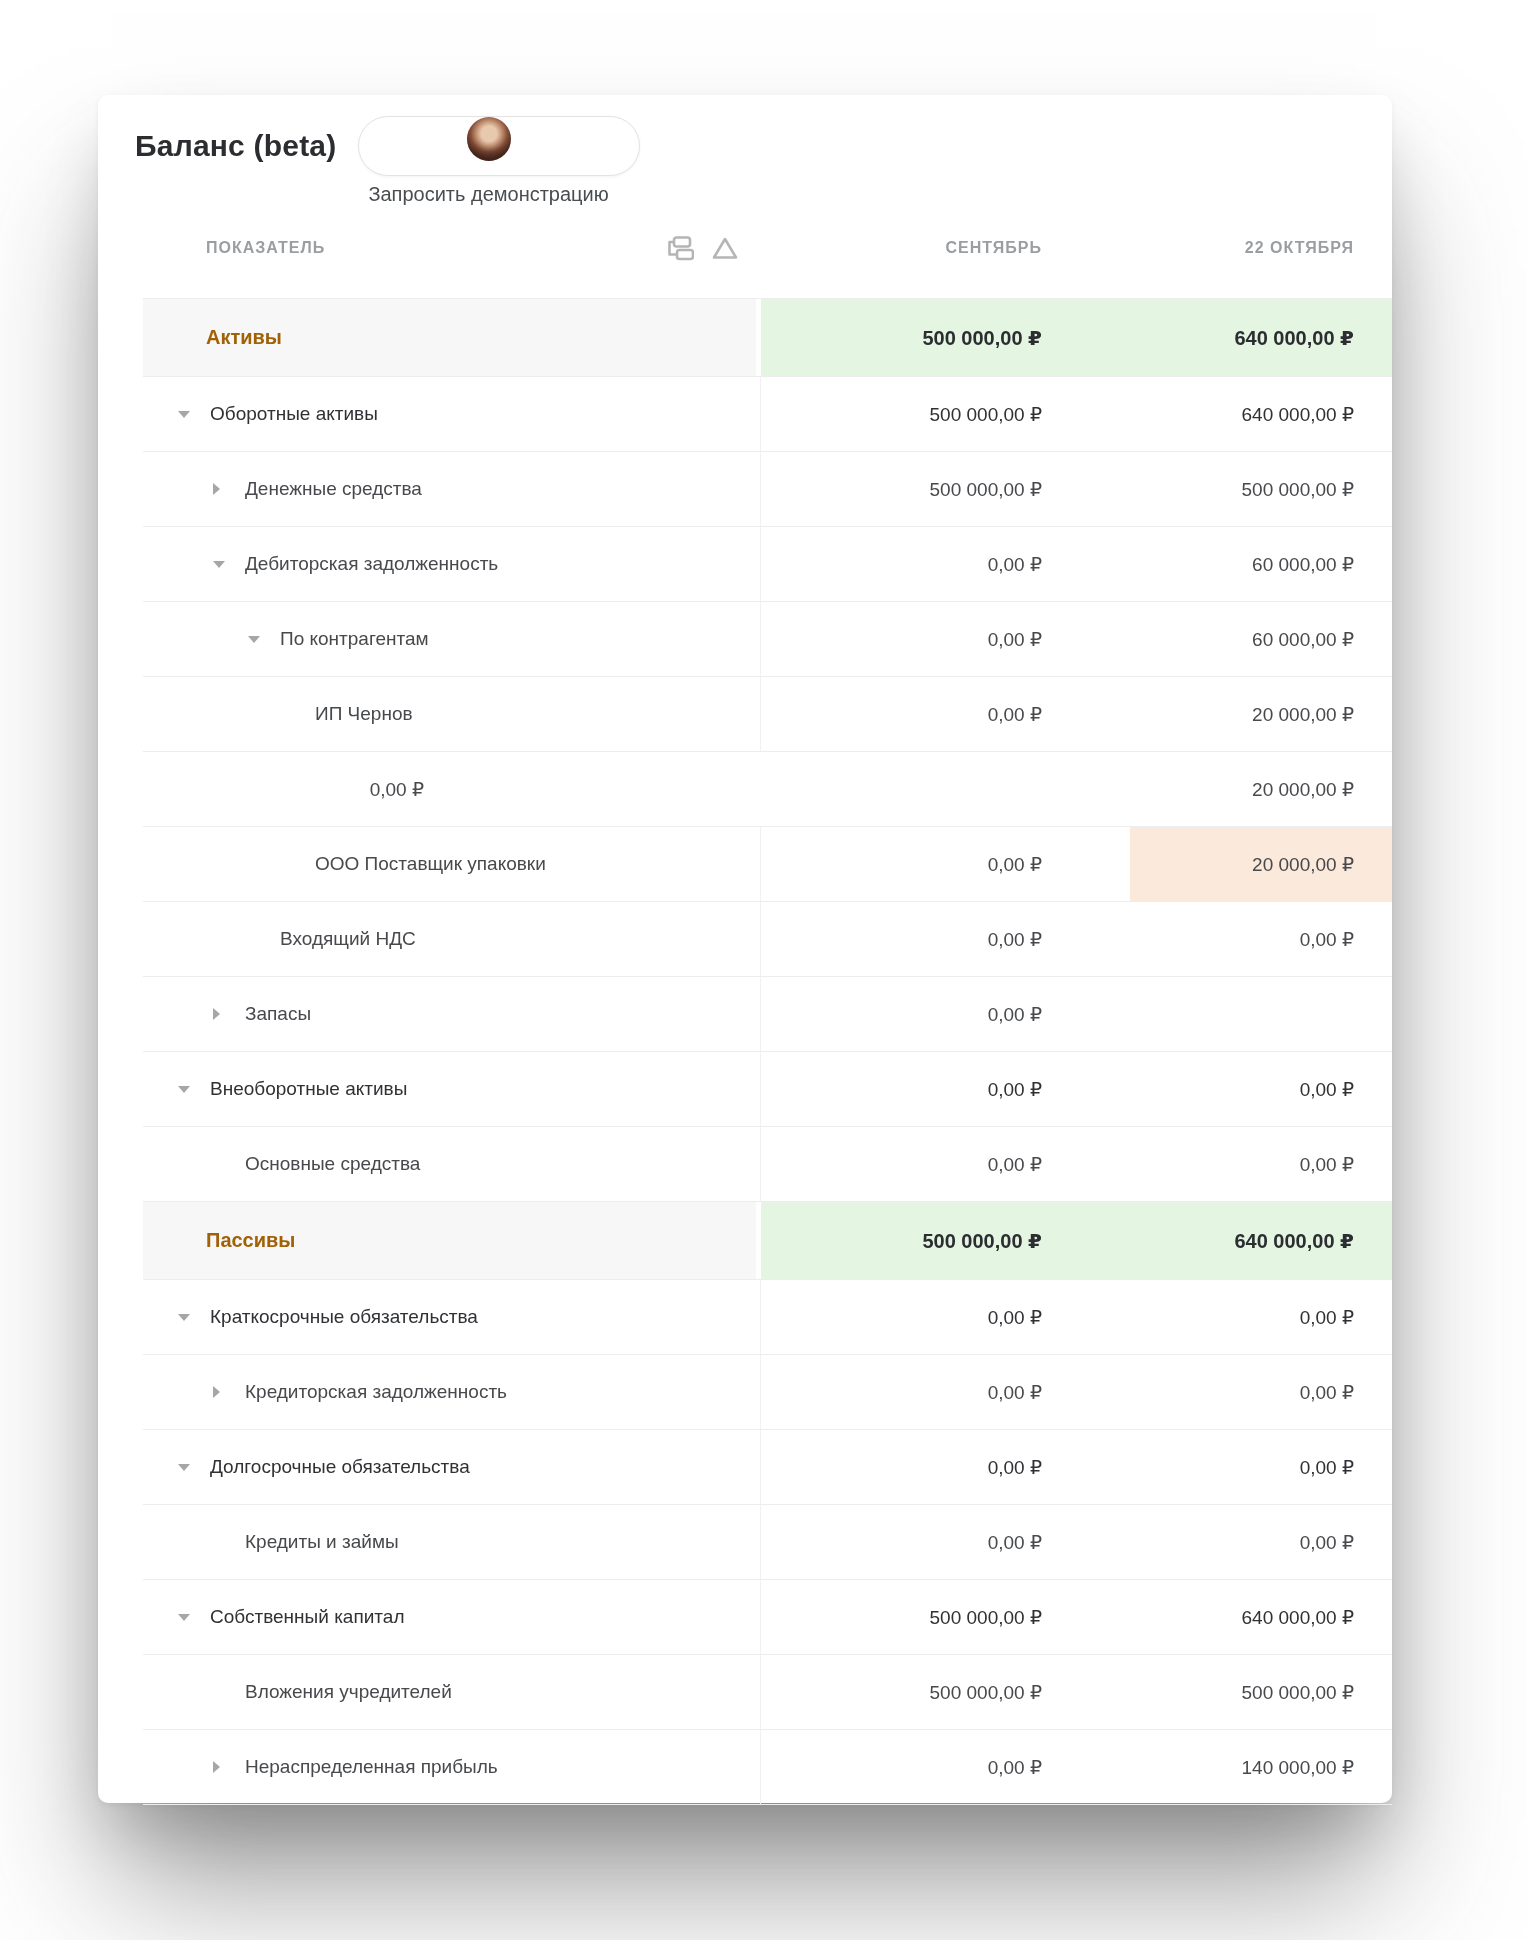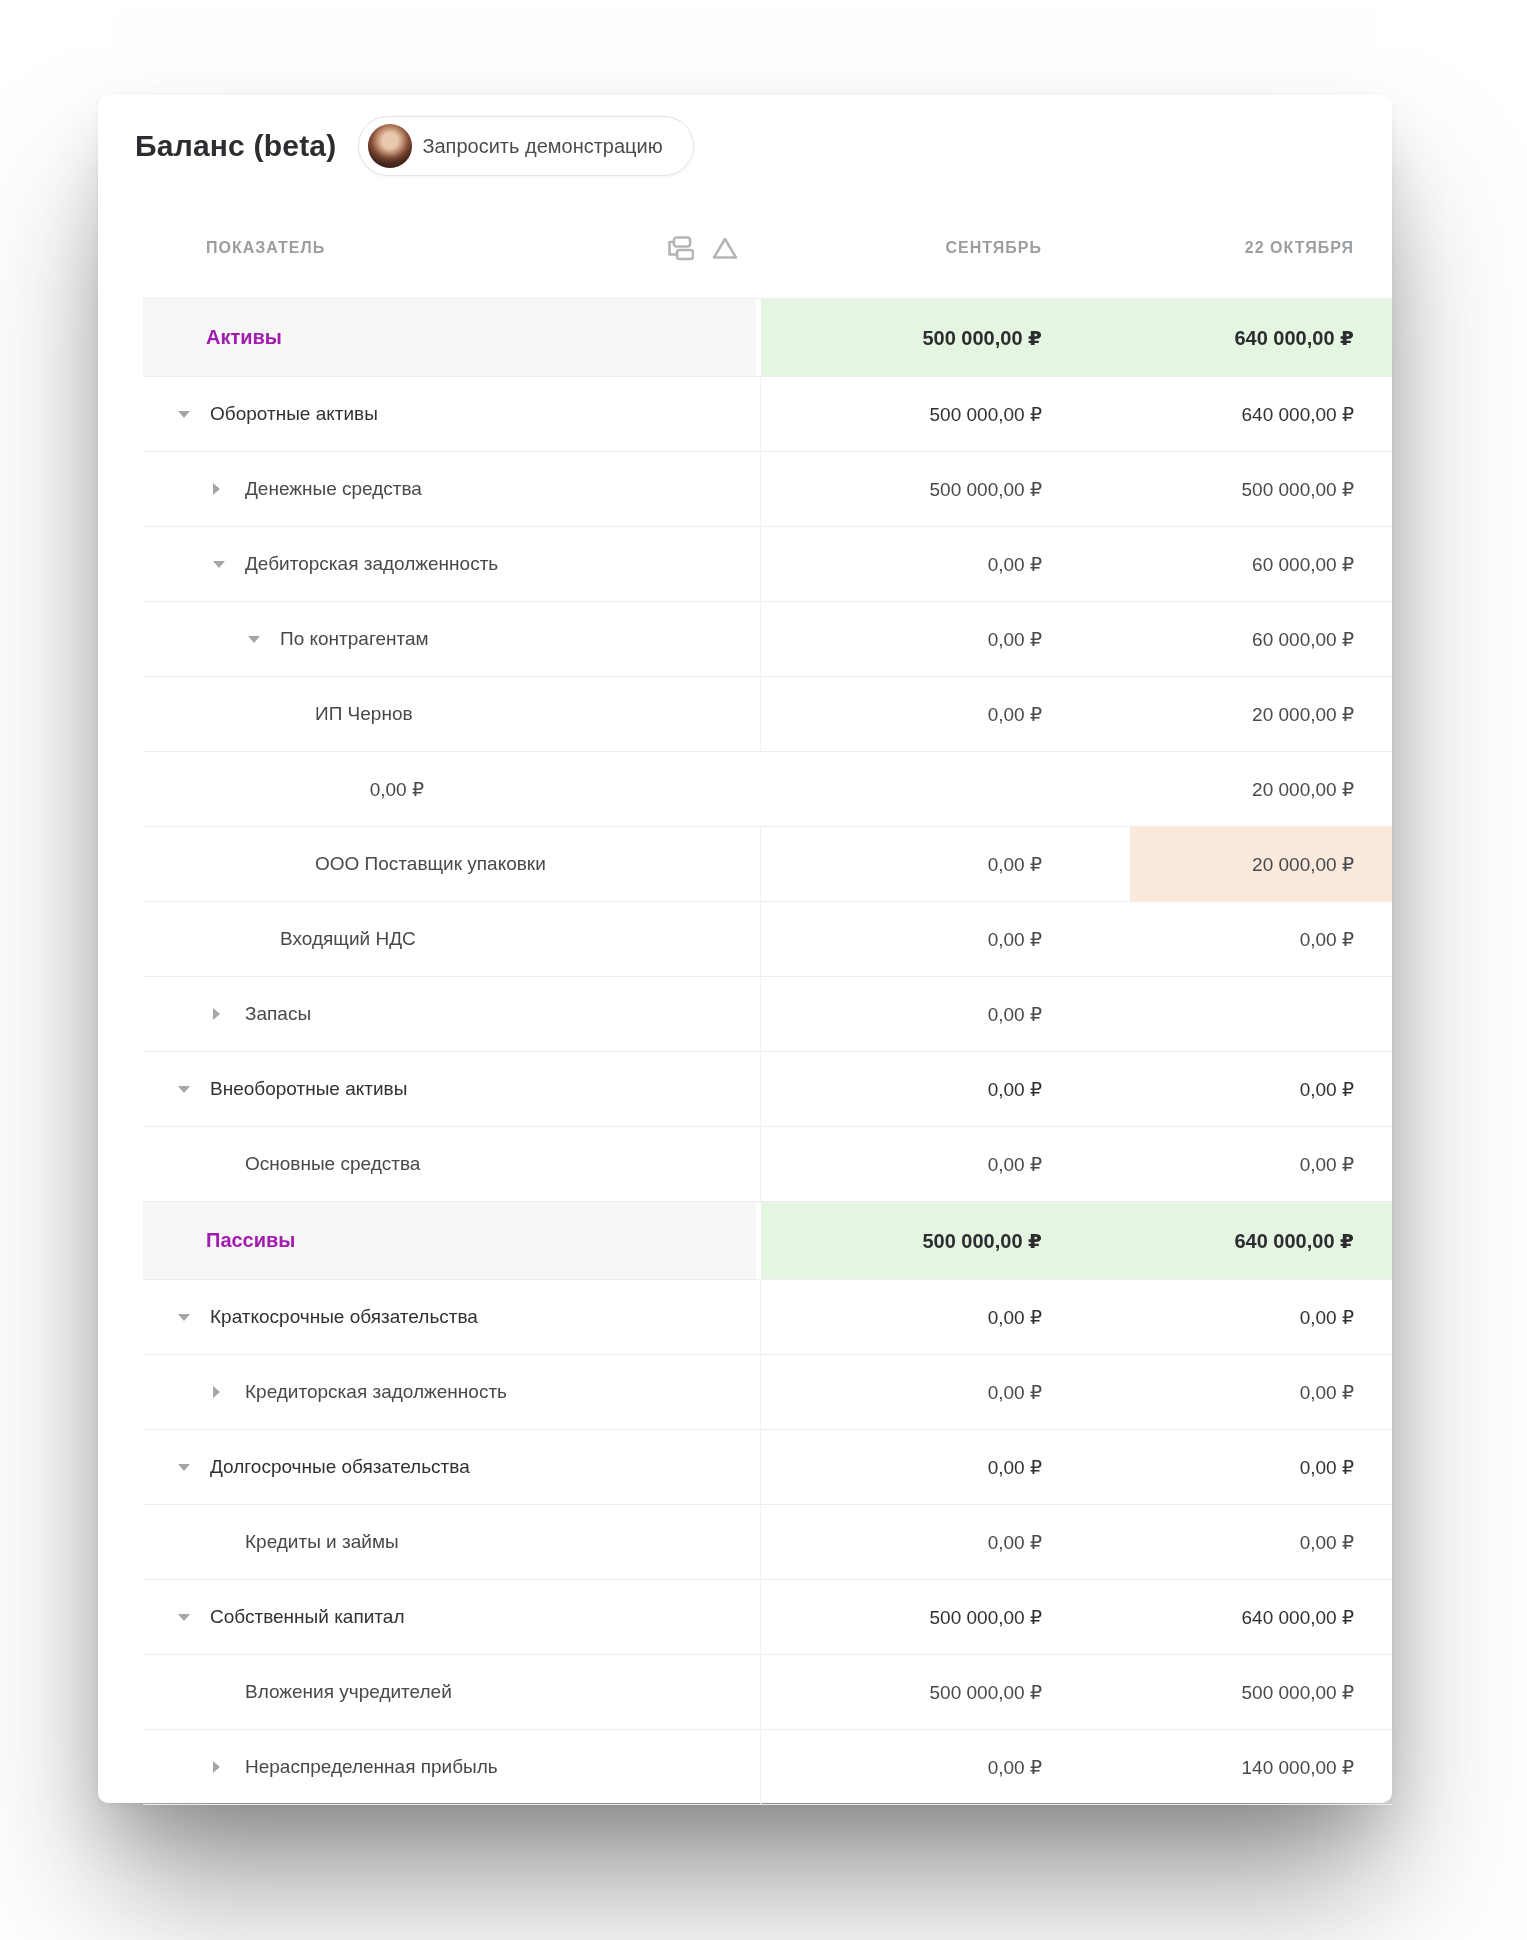--- a/index.html
+++ b/index.html
@@ -12,23 +12,24 @@
     box-shadow: 0 2px 6px rgba(0,0,0,.05),
                 0 30px 60px -10px rgba(0,0,0,.16),
                 0 95px 130px -15px rgba(60,60,60,.50);
   }
 
   
   .card-header { height:102px; display:flex; align-items:center; padding-left:37px; }
   .page-title { margin:0; font-size:30px; font-weight:bold; color:#2b2d30; letter-spacing:.2px; }
   .demo-btn {
     margin-left:22px; height:60px; border-radius:30px; border:1px solid #e3e3e3;
-    background:#fff; display:flex; align-items:center; gap:10px; padding:0 30px 0 9px;
+    background:#fff; display:flex; align-items:center; gap:22px; padding:0 30px 0 9px;
     font-family:inherit; font-size:20px; color:#4a4d50; cursor:pointer;
     box-shadow:0 1px 3px rgba(0,0,0,.05);
+    flex-direction:column;
   }
   .avatar {
     width:44px; height:44px; border-radius:50%; flex:0 0 44px;
     background:
       radial-gradient(circle at 50% 38%, #e8c9ae 0 22%, #c99a7c 34%, #8a523a 52%, #5e3526 72%, #472a22 100%);
     box-shadow: inset 0 -14px 10px -6px rgba(40,20,14,.55);
   }
 
   
   .btable { position:absolute; left:45px; right:0; top:103px; bottom:0; }
@@ -62,21 +63,21 @@
 
   .val { box-sizing:border-box; display:flex; align-items:center; justify-content:flex-end; font-size:19px; color:#47494c; white-space:nowrap;padding-left:12px; }
   .val.sep { width:369px; flex:0 0 369px; padding-right:88px; }
   .val.oct { flex:1; padding-right:38px; }
 
   .trow.bold .cell-label, .trow.bold .val { font-weight:normal; color:#2f3134; }
 
   .trow.summary { height:78px; }
   .trow.summary .cell-label {
     background:#f7f7f7; border-right:5px solid #ffffff;
-    padding-left:63px; font-weight:bold; font-size:20px; color:#a21caf;
+    padding-left:63px; font-weight:bold; font-size:20px; color:#a16207;
   }
   .trow.summary .val { background:#e4f5e2; font-weight:bold; font-size:20px; color:#2b2d30; }
   .val.oct.hl { background:#fbe9dc; }
 </style>
 </head>
 <body>
 
 <div class="stage">
   <div class="card">
 

